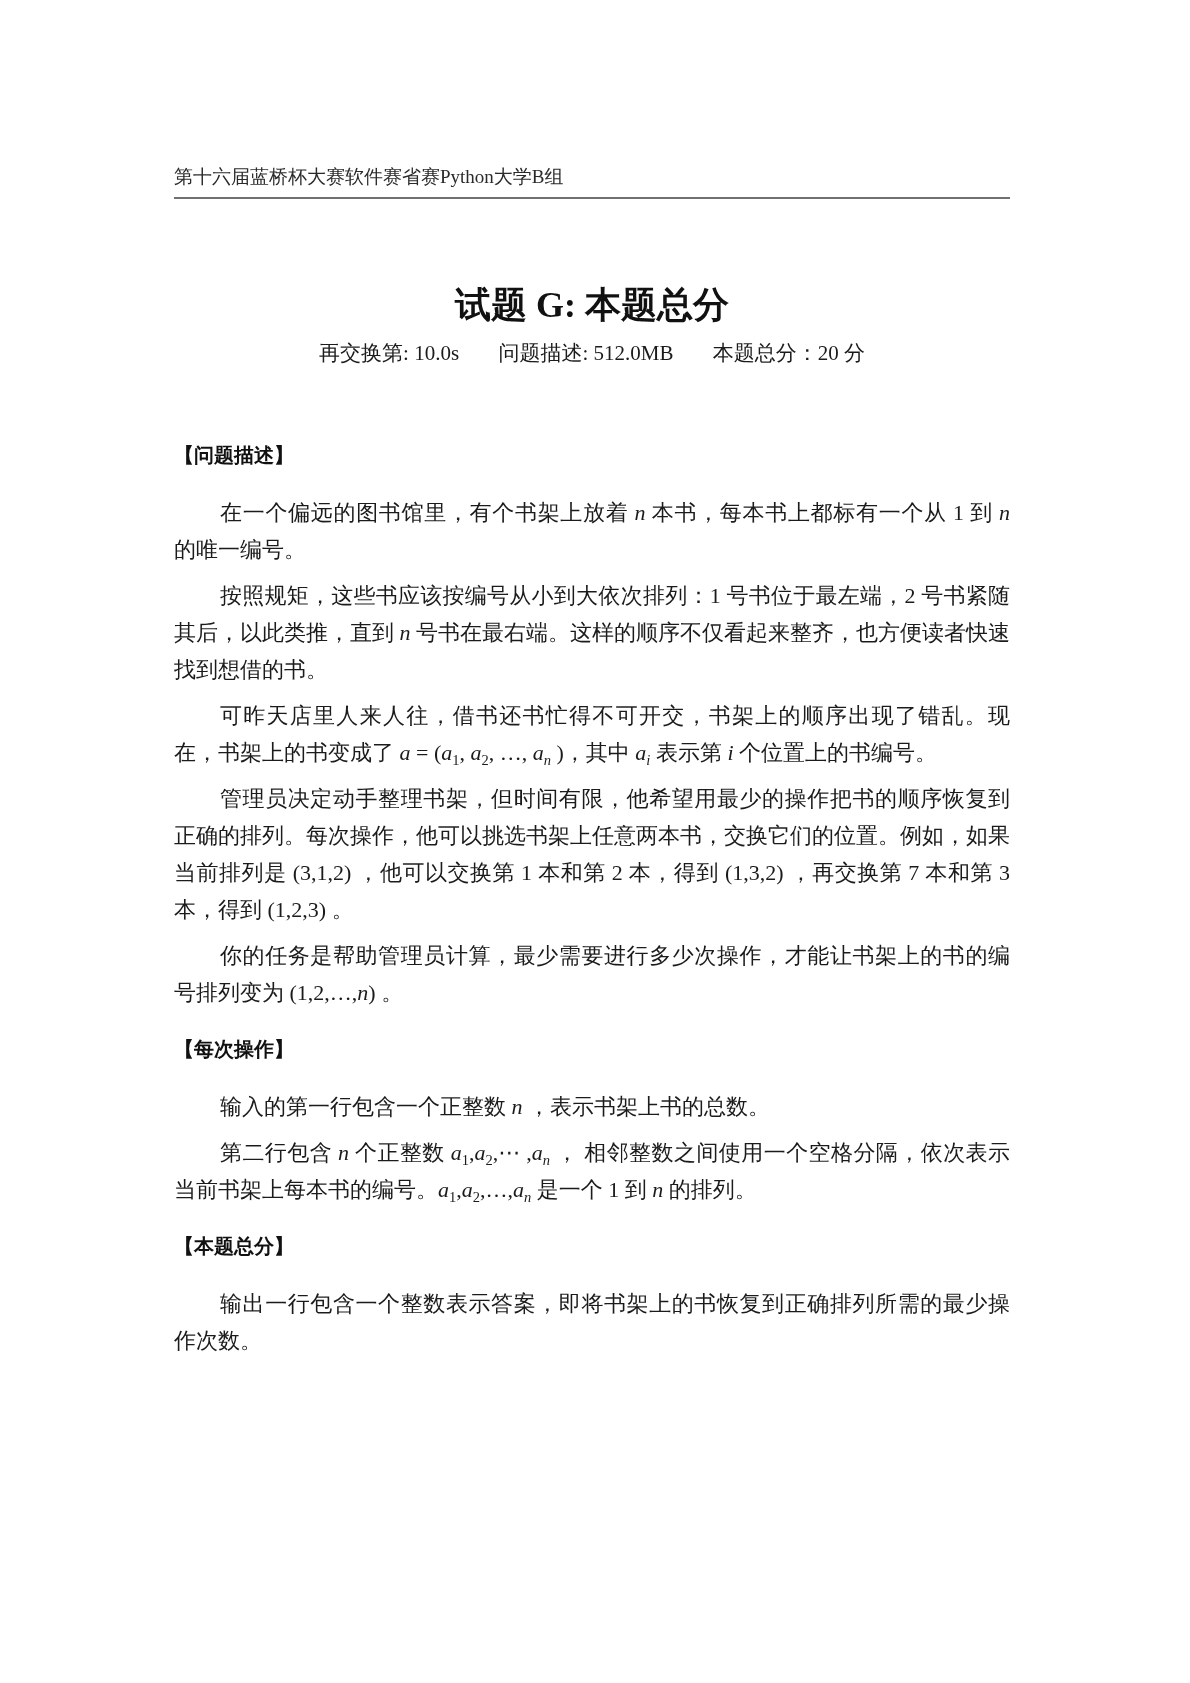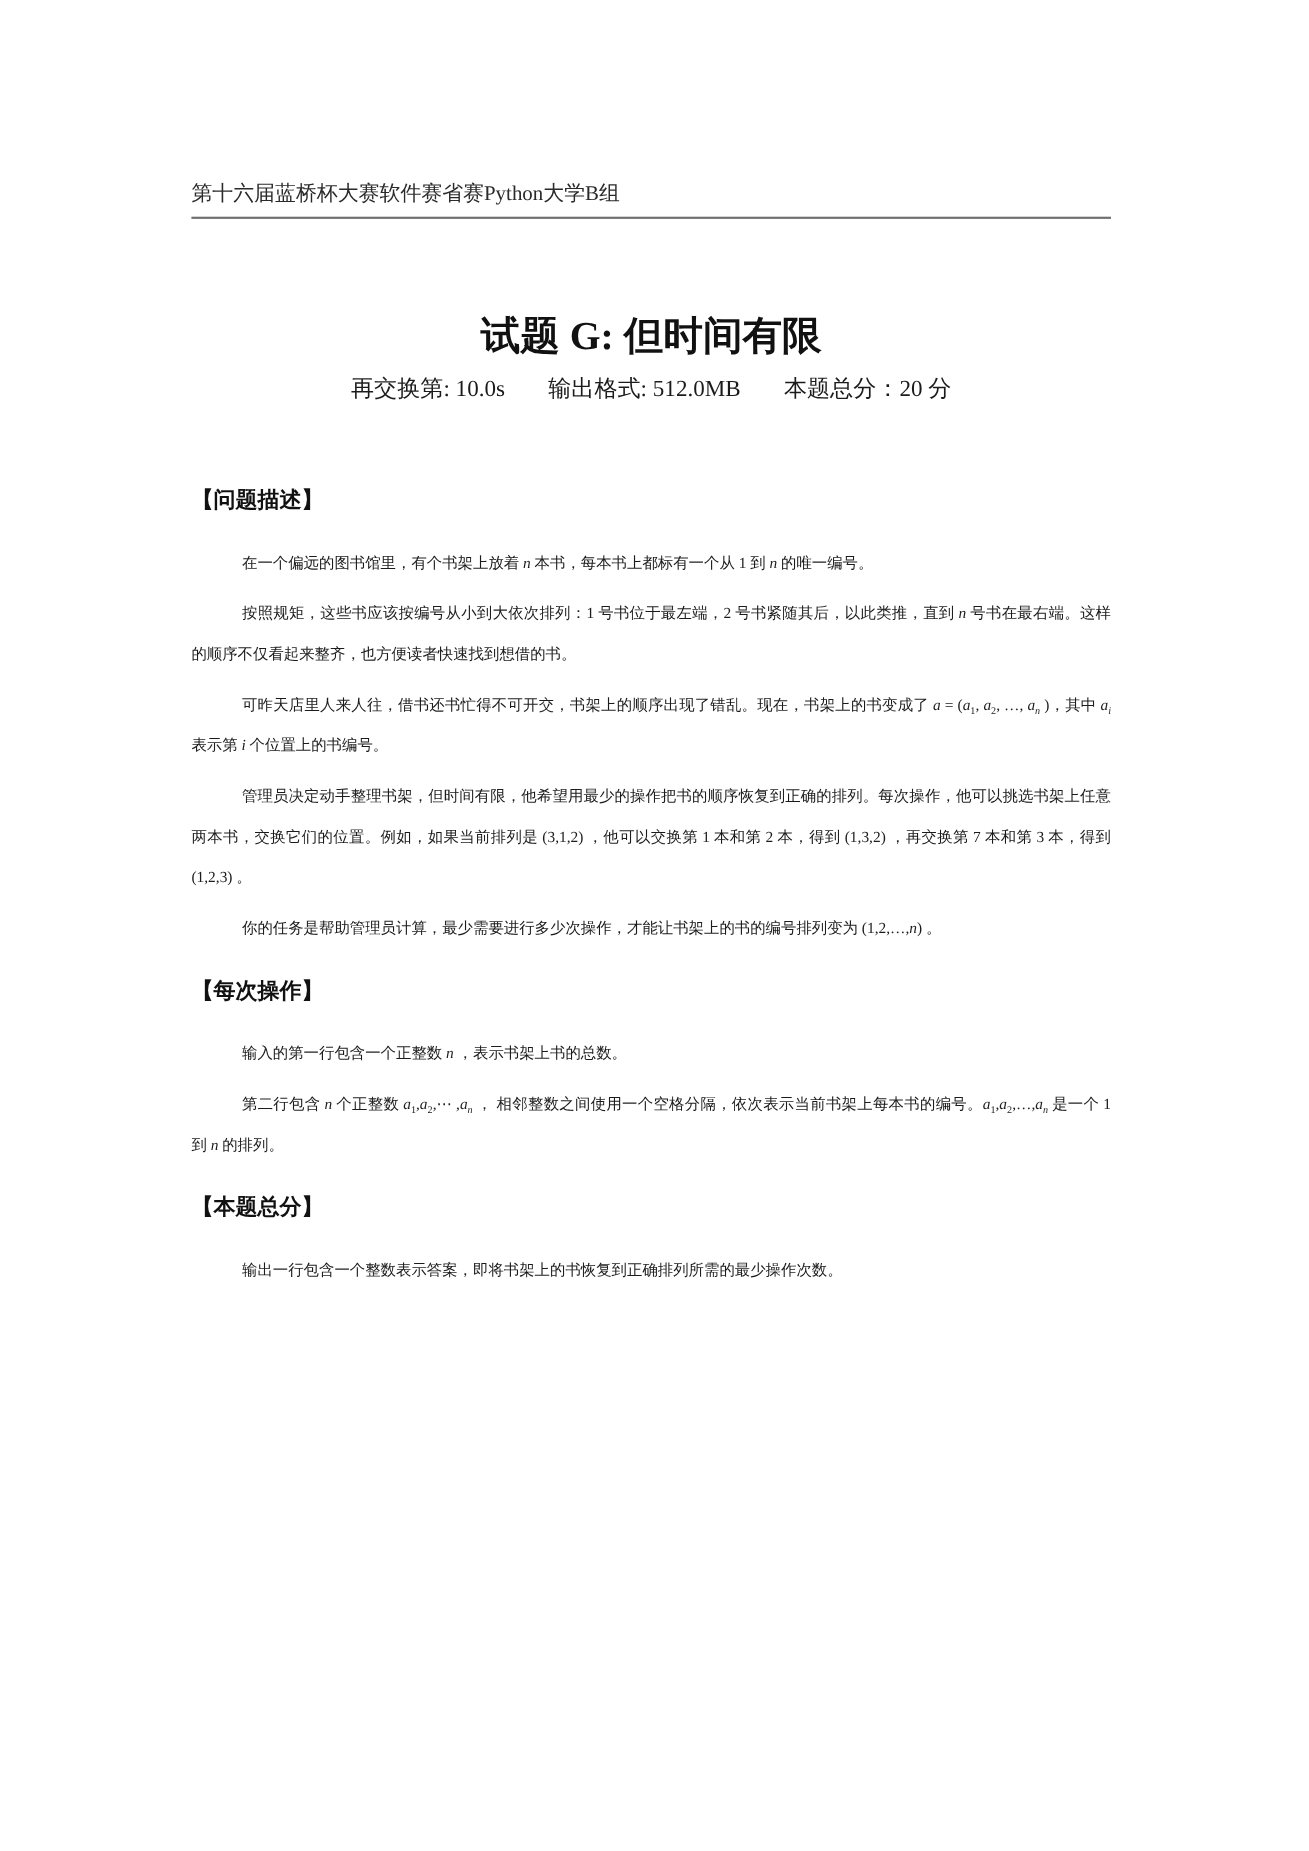--- a/index.html
+++ b/index.html
@@ -61,21 +61,21 @@
     margin: 24px 0 0 0;
     font-family: "Liberation Sans", "DejaVu Sans", sans-serif;
     font-size: 20px;
     font-weight: 700;
     line-height: 28px;
     color: #111111;
   }
   h2.sec-heading.first { margin-top: 77px; }
   p.body {
     margin: 9px 0 0 0;
-    font-size: 14px;
+    font-size: 22px;
     line-height: 37px;
     text-align: justify;
     text-indent: 46px;
   }
   .sec p.body:first-of-type { margin-top: 25px; }
   p.body sub {
     font-size: 66%;
     line-height: 0;
   }
   p.body i, .math-i { font-style: italic; }
@@ -96,25 +96,25 @@
 <body>
 
 <div class="page">
 
   <div class="running-head">第十六届蓝桥杯大赛软件赛省赛Python大学B组</div>
 
   <hr class="head-rule">
 
   <div class="column">
 
-    <h1 class="title">试题 G: 但时间有限</h1>
+    <h1 class="title">试题 G: 本题总分</h1>
 
     <div class="limits">
       <span>再交换第: 10.0s</span>
-      <span>输出格式: 512.0MB</span>
+      <span>问题描述: 512.0MB</span>
       <span>本题总分：20 分</span>
     </div>
 
     <section class="sec">
       <h2 class="sec-heading first">【问题描述】</h2>
       <p class="body">在一个偏远的图书馆里，有个书架上放着 <i>n</i> 本书，每本书上都标有一个从 1 到 <i>n</i> 的唯一编号。</p>
       <p class="body">按照规矩，这些书应该按编号从小到大依次排列：1 号书位于最左端，2 号书紧随其后，以此类推，直到 <i>n</i> 号书在最右端。这样的顺序不仅看起来整齐，也方便读者快速找到想借的书。</p>
       <p class="body">可昨天店里人来人往，借书还书忙得不可开交，书架上的顺序出现了错乱。现在，书架上的书变成了 <i>a</i> = (<i>a</i><sub>1</sub>, <i>a</i><sub>2</sub>, …, <i>a</i><sub><i>n</i></sub> )，其中 <i>a</i><sub><i>i</i></sub> 表示第 <i>i</i> 个位置上的书编号。</p>
       <p class="body">管理员决定动手整理书架，但时间有限，他希望用最少的操作把书的顺序恢复到正确的排列。每次操作，他可以挑选书架上任意两本书，交换它们的位置。例如，如果当前排列是 (3,1,2) ，他可以交换第 1 本和第 2 本，得到 (1,3,2) ，再交换第 7 本和第 3 本，得到 (1,2,3) 。</p>
       <p class="body">你的任务是帮助管理员计算，最少需要进行多少次操作，才能让书架上的书的编号排列变为 (1,2,…,<i>n</i>) 。</p>

